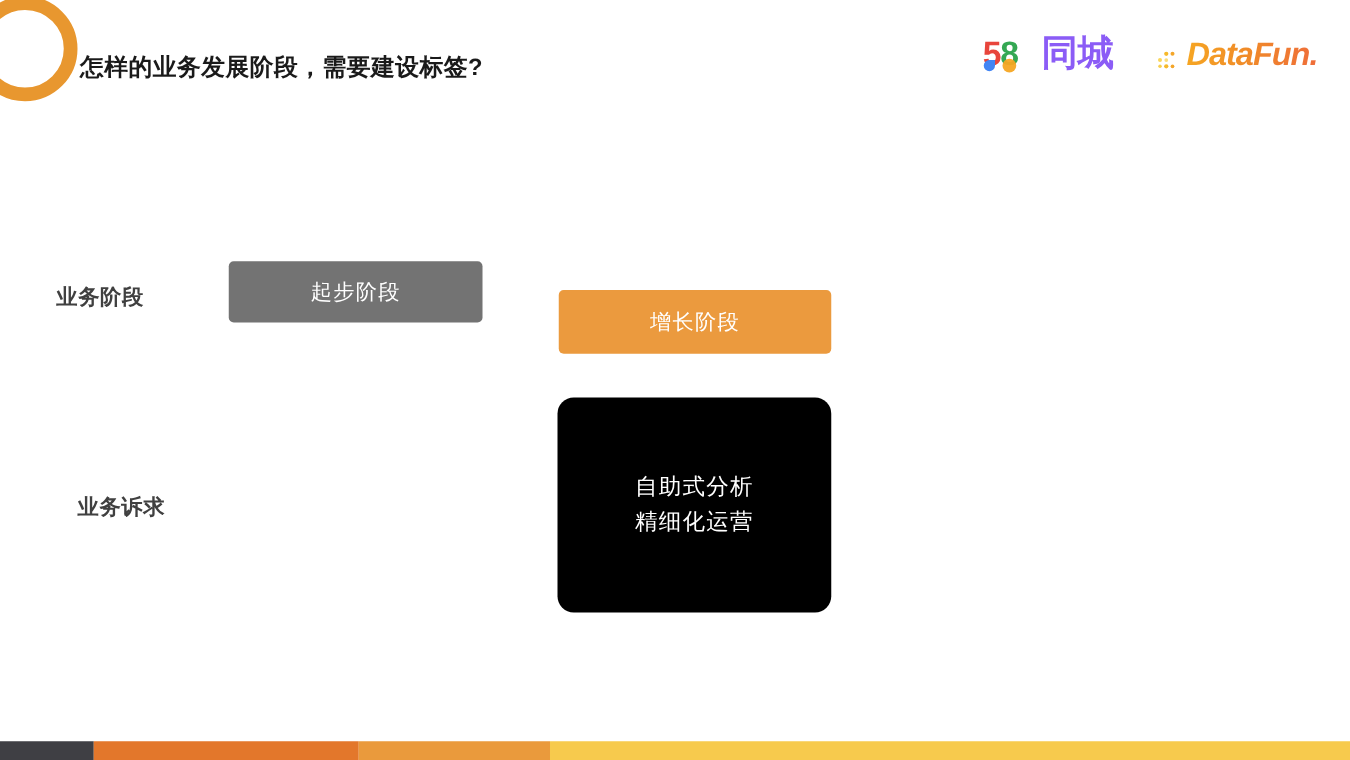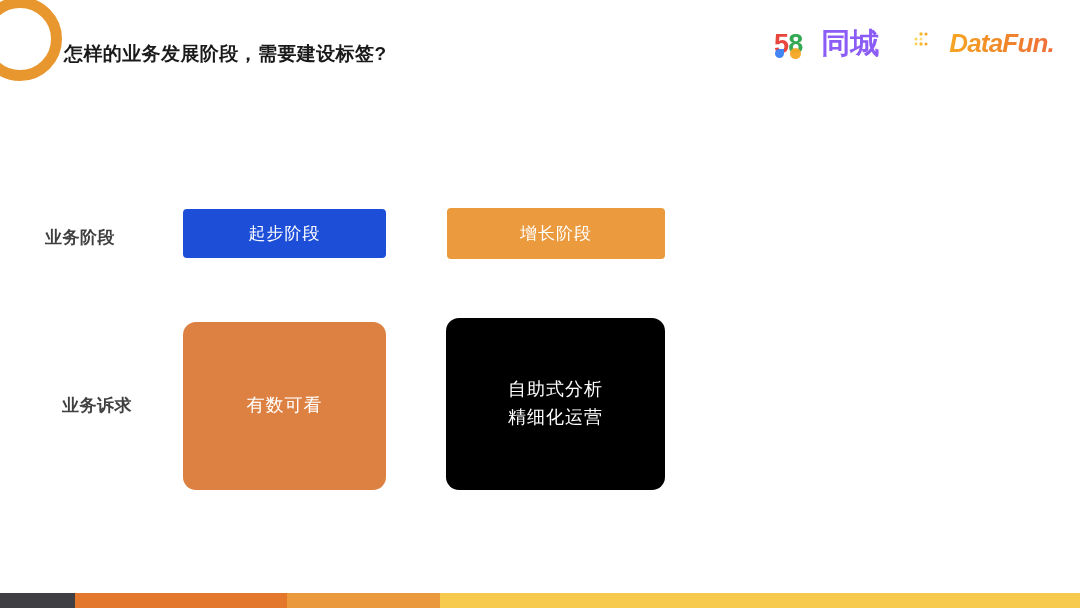--- a/index.html
+++ b/index.html
@@ -91,22 +91,22 @@
     opacity: 0.95;
   }
   .logo-58 .cn {
     color: #8b5cf6;
     font-size: 29px;
     margin-left: 19px;
     letter-spacing: 0;
   }
   .logo-datafun {
     display: flex;
-    align-items: flex-start;
-    gap: 14px;
+    align-items: flex-end;
+    gap: 2px;
   }
   .logo-datafun .dots {
     display: block;
     width: 22px;
     height: 22px;
   }
   .logo-datafun .word {
     font-size: 26px;
     font-weight: bold;
     font-style: italic;
@@ -201,28 +201,24 @@
         <circle cx="13" cy="6" r="1.6" fill="#f4a62a"></circle>
         <circle cx="13" cy="16" r="1.5" fill="#f4a62a"></circle>
       </svg>
       <span class="word">DataFun.</span>
     </div>
   </div>
 
   <div class="row-label stage">业务阶段</div>
   <div class="row-label demand">业务诉求</div>
 
-  <div class="pill pill-0" style="background: #1d4ed8;">起步阶段</div>
-  <div class="pill pill-1" style="background: rgb(235, 154, 62);">增长阶段</div>
+  <div class="pill pill-0" style="background: #737373;">起步阶段</div>
+  <div class="pill pill-1" style="background: rgb(235, 154, 62); margin-top: 24px;">增长阶段</div>
   <div class="pill pill-2">成熟阶段</div>
 
-  <div class="card card-0" style="background: rgb(221, 129, 66);">
-    <div>有数可看</div>
-    <div></div>
-  </div>
   <div class="card card-1" style="background: #000000;">
     <div>自助式分析</div>
     <div>精细化运营</div>
   </div>
   <div class="card card-2">
     <div>精细化运营</div>
     <div>智能诊断</div>
   </div>
 
   <div class="bottom-bar">

